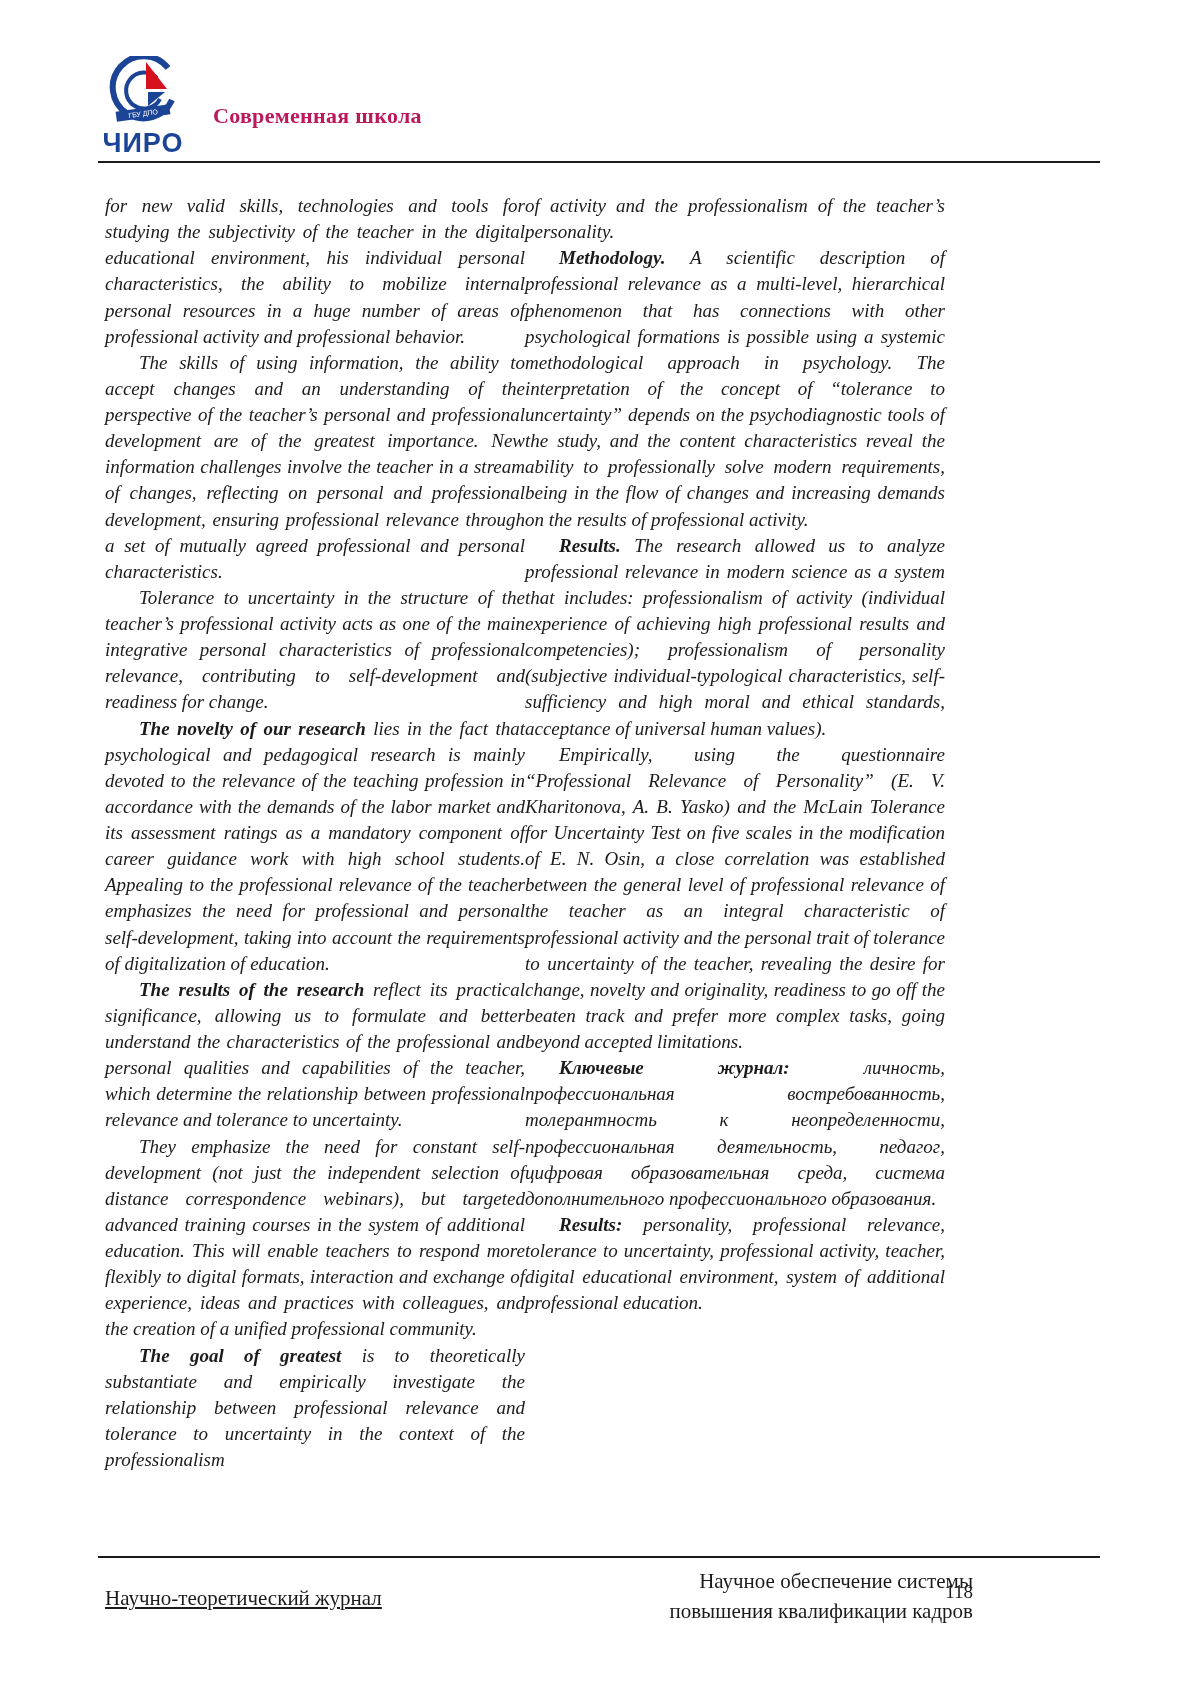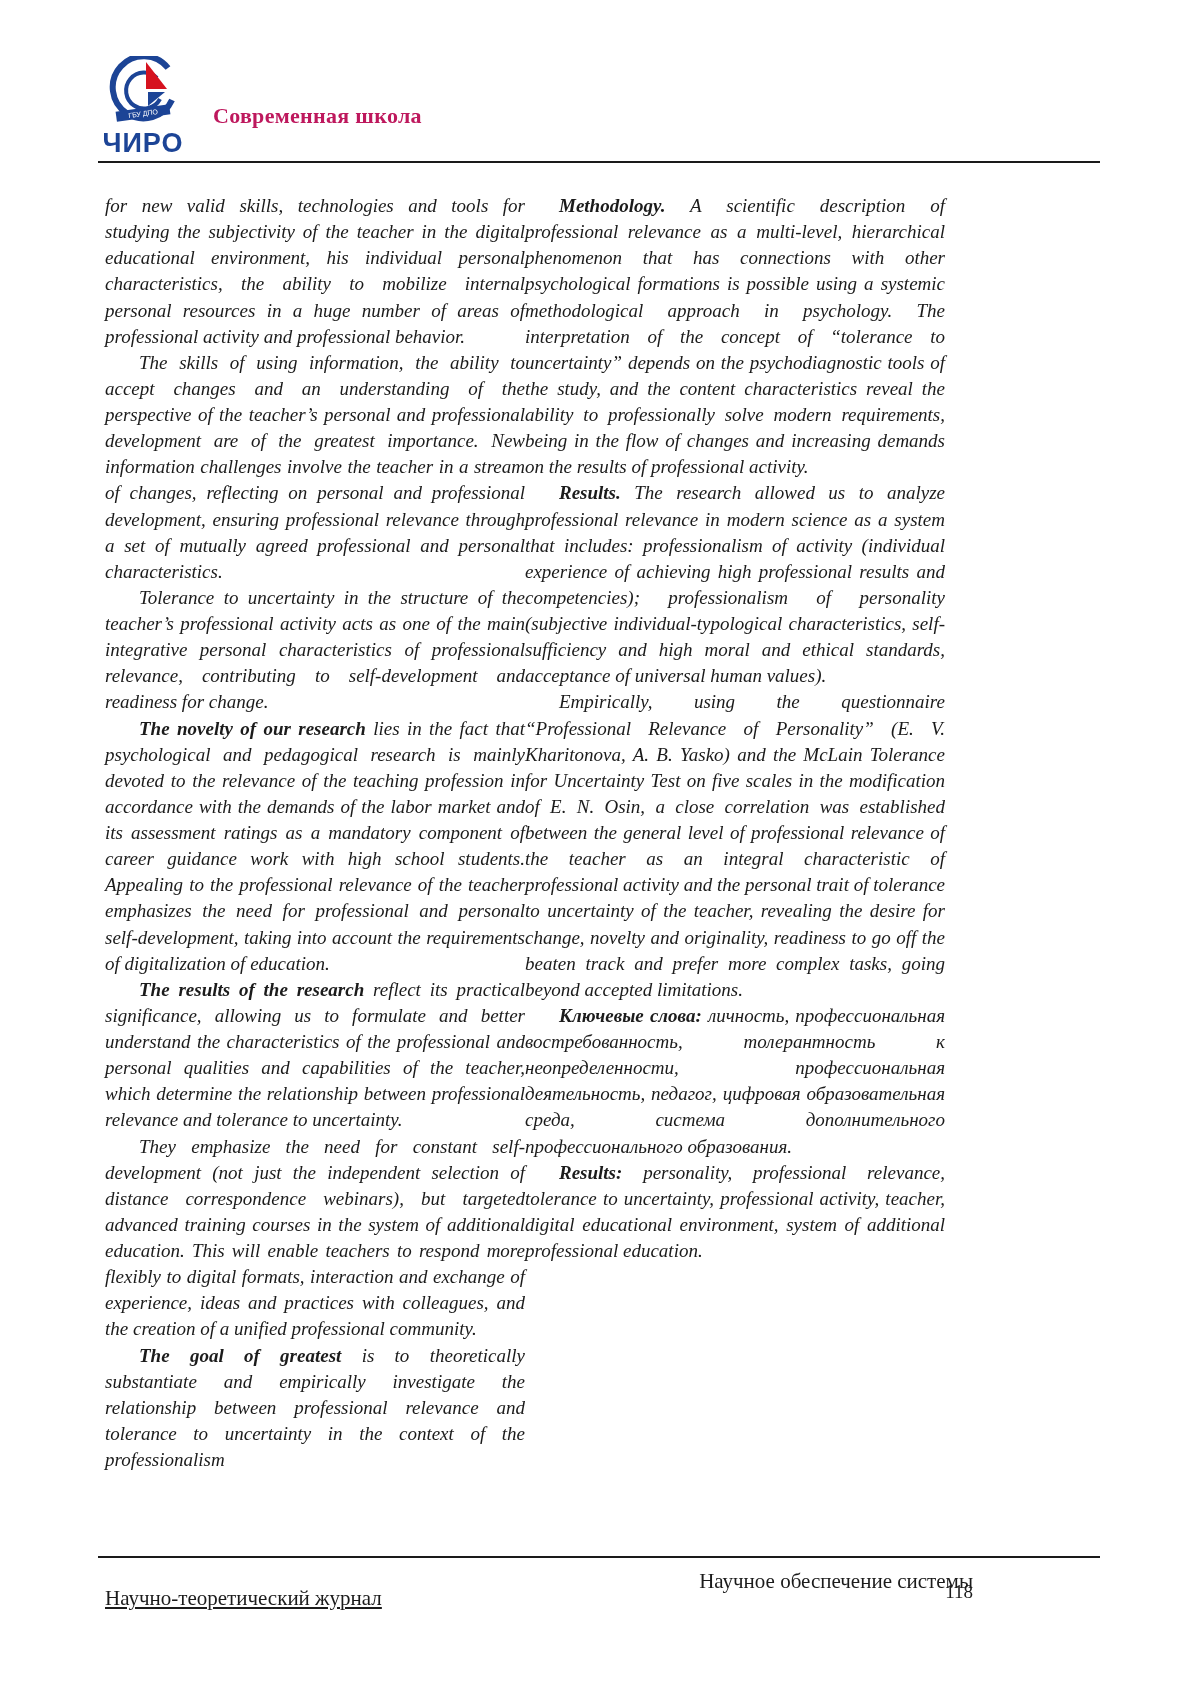--- a/index.html
+++ b/index.html
@@ -123,29 +123,31 @@
     <div class="col">
         <p class="para no-indent">for new valid skills, technologies and tools for studying the subjectivity of the teacher in the digital educational environment, his individual personal characteristics, the ability to mobilize internal personal resources in a huge number of areas of professional activity and professional behavior.</p>
         <p class="para">The skills of using information, the ability to accept changes and an understanding of the perspective of the teacher’s personal and professional development are of the greatest importance. New information challenges involve the teacher in a stream of changes, reflecting on personal and professional development, ensuring professional relevance through a set of mutually agreed professional and personal characteristics.</p>
         <p class="para">Tolerance to uncertainty in the structure of the teacher’s professional activity acts as one of the main integrative personal characteristics of professional relevance, contributing to self-development and readiness for change.</p>
         <p class="para"><b class="lead">The novelty of our research</b> lies in the fact that psychological and pedagogical research is mainly devoted to the relevance of the teaching profession in accordance with the demands of the labor market and its assessment ratings as a mandatory component of career guidance work with high school students. Appealing to the professional relevance of the teacher emphasizes the need for professional and personal self-development, taking into account the requirements of digitalization of education.</p>
         <p class="para"><b class="lead">The results of the research</b> reflect its practical significance, allowing us to formulate and better understand the characteristics of the professional and personal qualities and capabilities of the teacher, which determine the relationship between professional relevance and tolerance to uncertainty.</p>
         <p class="para">They emphasize the need for constant self-development (not just the independent selection of distance correspondence webinars), but targeted advanced training courses in the system of additional education. This will enable teachers to respond more flexibly to digital formats, interaction and exchange of experience, ideas and practices with colleagues, and the creation of a unified professional community.</p>
         <p class="para"><b class="lead">The goal of greatest</b> is to theoretically substantiate and empirically investigate the relationship between professional relevance and tolerance to uncertainty in the context of the professionalism</p>
       </div>
     <div class="col">
+        <p class="para no-indent">of activity and the professionalism of the teacher’s personality.</p>
         <p class="para"><b class="lead">Methodology.</b> A scientific description of professional relevance as a multi-level, hierarchical phenomenon that has connections with other psychological formations is possible using a systemic methodological approach in psychology. The interpretation of the concept of “tolerance to uncertainty” depends on the psychodiagnostic tools of the study, and the content characteristics reveal the ability to professionally solve modern requirements, being in the flow of changes and increasing demands on the results of professional activity.</p>
         <p class="para"><b class="lead">Results.</b> The research allowed us to analyze professional relevance in modern science as a system that includes: professionalism of activity (individual experience of achieving high professional results and competencies); professionalism of personality (subjective individual-typological characteristics, self-sufficiency and high moral and ethical standards, acceptance of universal human values).</p>
         <p class="para">Empirically, using the questionnaire “Professional Relevance of Personality” (E. V. Kharitonova, A. B. Yasko) and the McLain Tolerance for Uncertainty Test on five scales in the modification of E. N. Osin, a close correlation was established between the general level of professional relevance of the teacher as an integral characteristic of professional activity and the personal trait of tolerance to uncertainty of the teacher, revealing the desire for change, novelty and originality, readiness to go off the beaten track and prefer more complex tasks, going beyond accepted limitations.</p>
-        <p class="para"><b class="lead">Ключевые слова:</b> личность, профессиональная востребованность, толерантность к неопределенности, профессиональная деятельность, педагог, цифровая образовательная среда, система дополнительного профессионального образования.</p>
+        <p class="para"><b class="lead">Ключевые журнал:</b> личность, профессиональная востребованность, толерантность к неопределенности, профессиональная деятельность, педагог, цифровая образовательная среда, система дополнительного профессионального образования.</p>
         <p class="para"><b class="lead">Results:</b> personality, professional relevance, tolerance to uncertainty, professional activity, teacher, digital educational environment, system of additional professional education.</p>
       </div>
   </div>
 
   <div class="footer-rule"></div>
 
   <div class="footer-left">Научно-теоретический журнал</div>
   <div class="footer-page">118</div>
   <div class="footer-right">
     <div>Научное обеспечение системы</div>
+    <div>повышения квалификации кадров</div>
   </div>
 
 </div>
 
 </body></html>

